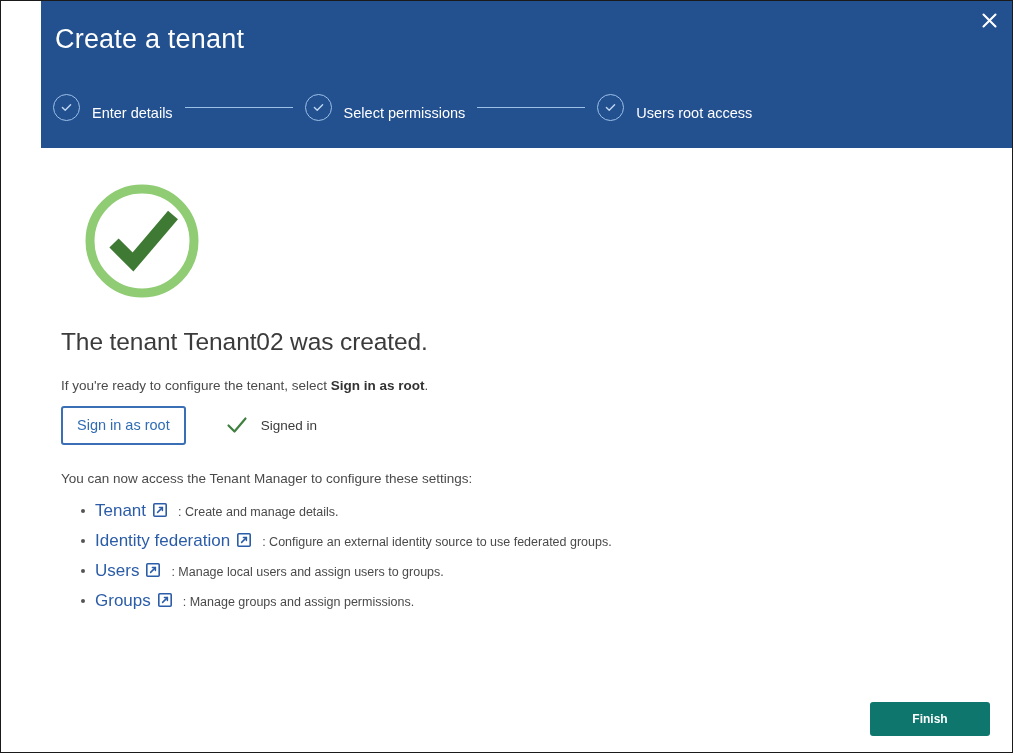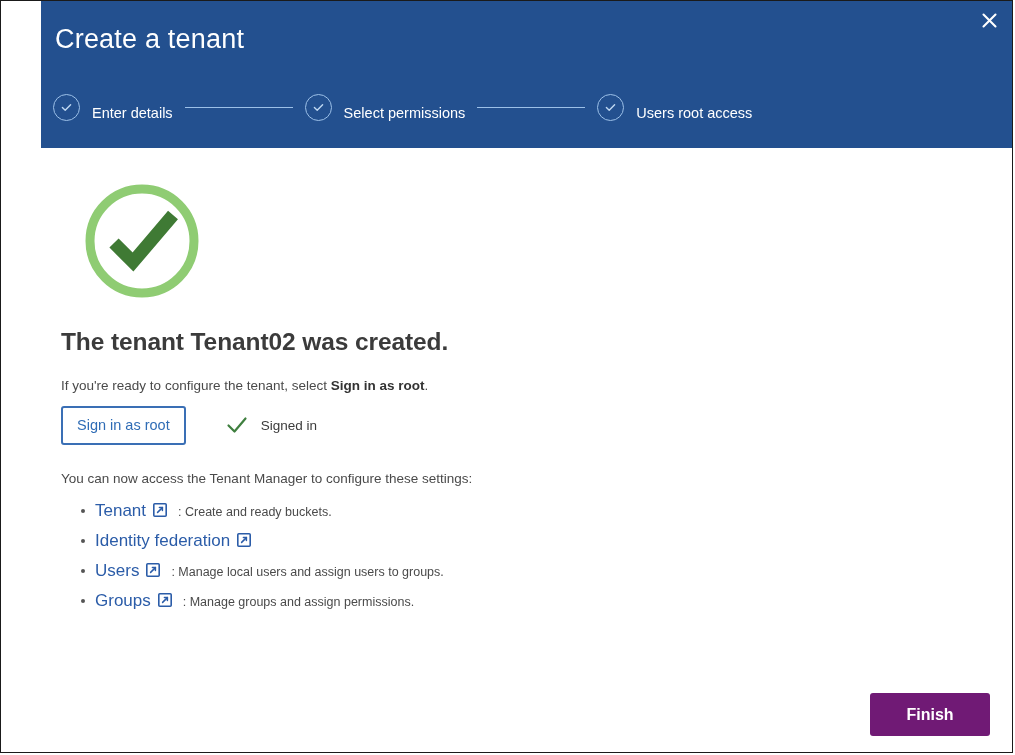--- a/index.html
+++ b/index.html
@@ -103,21 +103,21 @@
     margin-top: 32px;
     margin-left: 20px;
     width: 122px;
     height: 122px;
   }
 
   .result-heading {
     margin: 26px 0 0 0;
     padding-left: 0px;
     font-size: 24.5px;
-    font-weight: bold;
+    font-weight: normal;
     color: #3b3b3b;
     letter-spacing: -0.1px;
   }
 
   .helper-text {
     margin-top: 22px;
     font-size: 13.5px;
     color: #4a4a4a;
   }
   .helper-text b { font-weight: bold; color: #333; }
@@ -199,29 +199,29 @@
     color: #4a4a4a;
   }
 
   
   .footer {
     position: absolute;
     right: 22px;
     bottom: 16px;
   }
   .finish-btn {
-    background: #701a75;
+    background: #0f766e;
     border: none;
     border-radius: 3px;
     color: #ffffff;
-    font-size: 16px;
+    font-size: 12px;
     font-weight: bold;
     font-family: "Liberation Sans", sans-serif;
     width: 120px;
-    height: 43px;
+    height: 34px;
     cursor: pointer;
   }
 </style>
 </head>
 <body>
 
 <div id="dialog">
 
   <div class="header">
 
@@ -303,32 +303,33 @@
 
       <li>
         <a class="item-link" href="#">Tenant</a>
         <span class="ext-icon">
           <svg width="14" height="14" viewBox="0 0 14 14">
             <rect x="0.8" y="0.8" width="12.4" height="12.4" rx="1" fill="none" stroke="#2b5ca8" stroke-width="1.6"></rect>
             <path d="M4.6 9.4 L9.4 4.6" stroke="#2b5ca8" stroke-width="1.5" stroke-linecap="round"></path>
             <path d="M6.4 4.6 L9.4 4.6 L9.4 7.6" fill="none" stroke="#2b5ca8" stroke-width="1.5" stroke-linecap="round" stroke-linejoin="round"></path>
           </svg>
         </span>
-        <span class="item-desc">: Create and ready buckets.</span>
+        <span class="item-desc">: Create and manage details.</span>
       </li>
 
       <li>
         <a class="item-link" href="#">Identity federation</a>
         <span class="ext-icon">
           <svg width="14" height="14" viewBox="0 0 14 14">
             <rect x="0.8" y="0.8" width="12.4" height="12.4" rx="1" fill="none" stroke="#2b5ca8" stroke-width="1.6"></rect>
             <path d="M4.6 9.4 L9.4 4.6" stroke="#2b5ca8" stroke-width="1.5" stroke-linecap="round"></path>
             <path d="M6.4 4.6 L9.4 4.6 L9.4 7.6" fill="none" stroke="#2b5ca8" stroke-width="1.5" stroke-linecap="round" stroke-linejoin="round"></path>
           </svg>
         </span>
+        <span class="item-desc">: Configure an external identity source to use federated groups.</span>
       </li>
 
       <li>
         <a class="item-link" href="#">Users</a>
         <span class="ext-icon">
           <svg width="14" height="14" viewBox="0 0 14 14">
             <rect x="0.8" y="0.8" width="12.4" height="12.4" rx="1" fill="none" stroke="#2b5ca8" stroke-width="1.6"></rect>
             <path d="M4.6 9.4 L9.4 4.6" stroke="#2b5ca8" stroke-width="1.5" stroke-linecap="round"></path>
             <path d="M6.4 4.6 L9.4 4.6 L9.4 7.6" fill="none" stroke="#2b5ca8" stroke-width="1.5" stroke-linecap="round" stroke-linejoin="round"></path>
           </svg>

